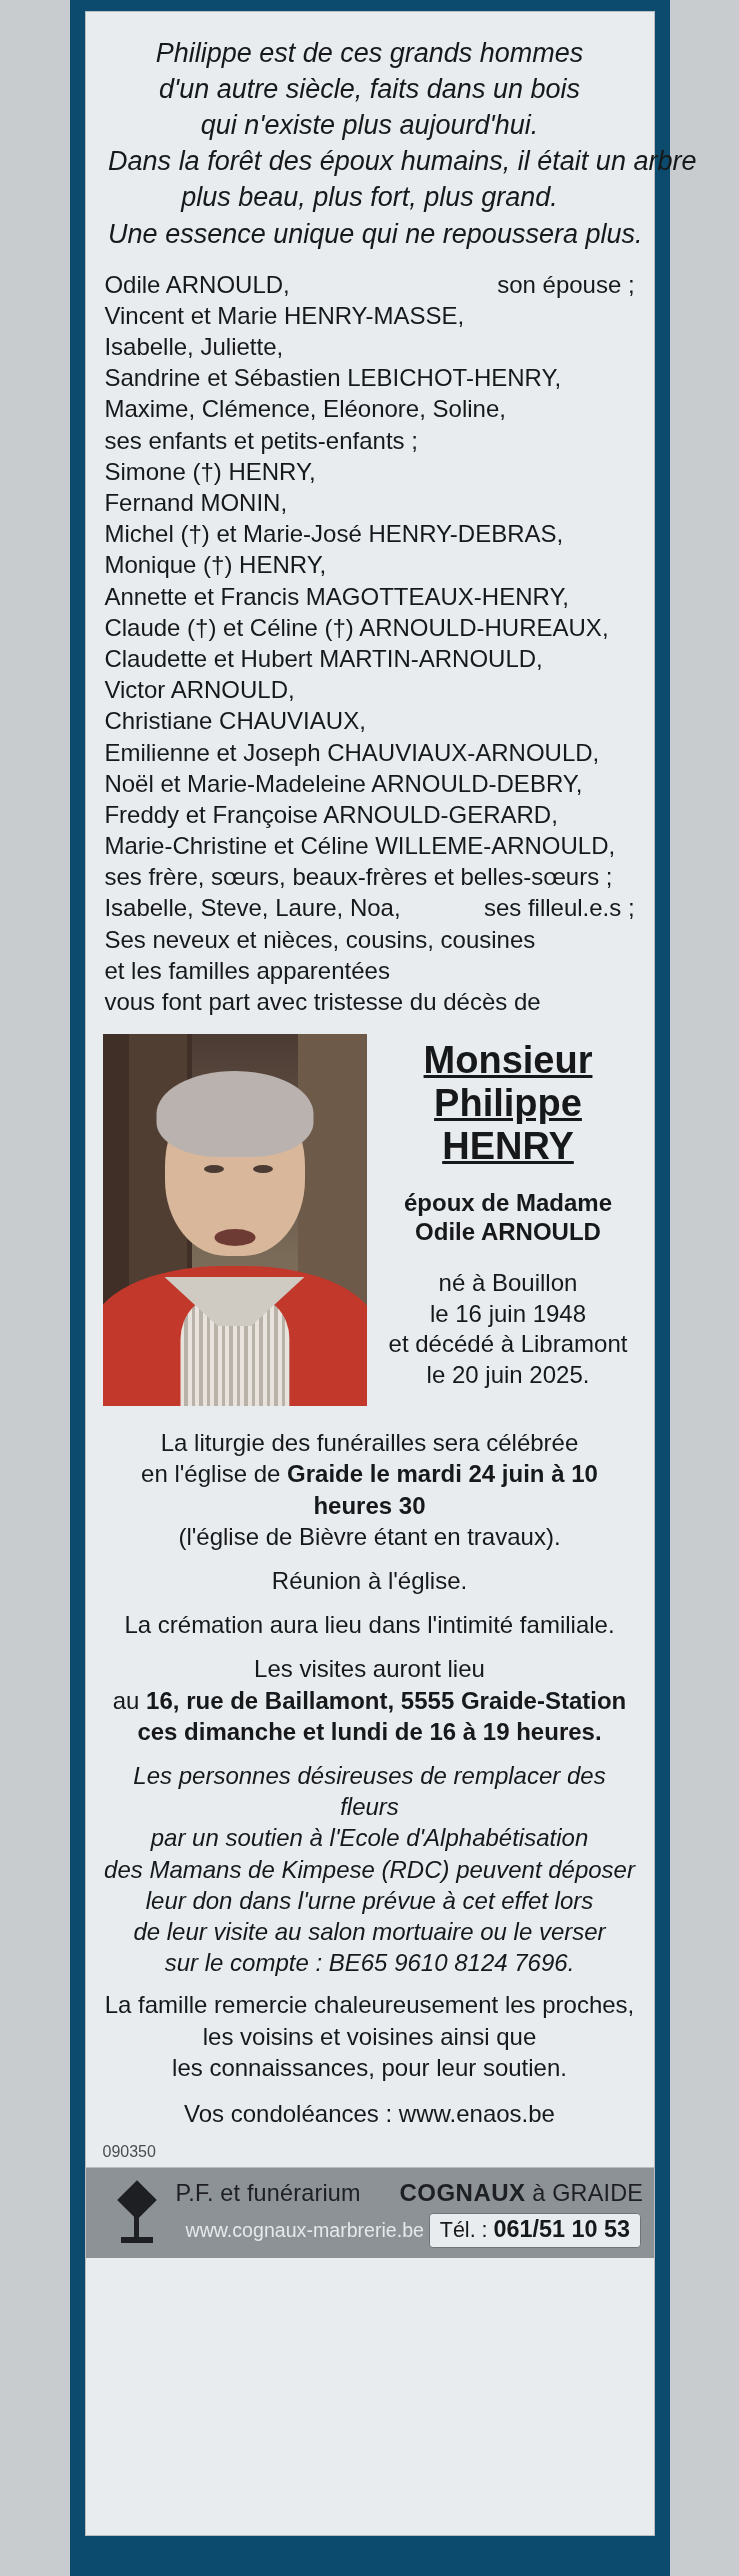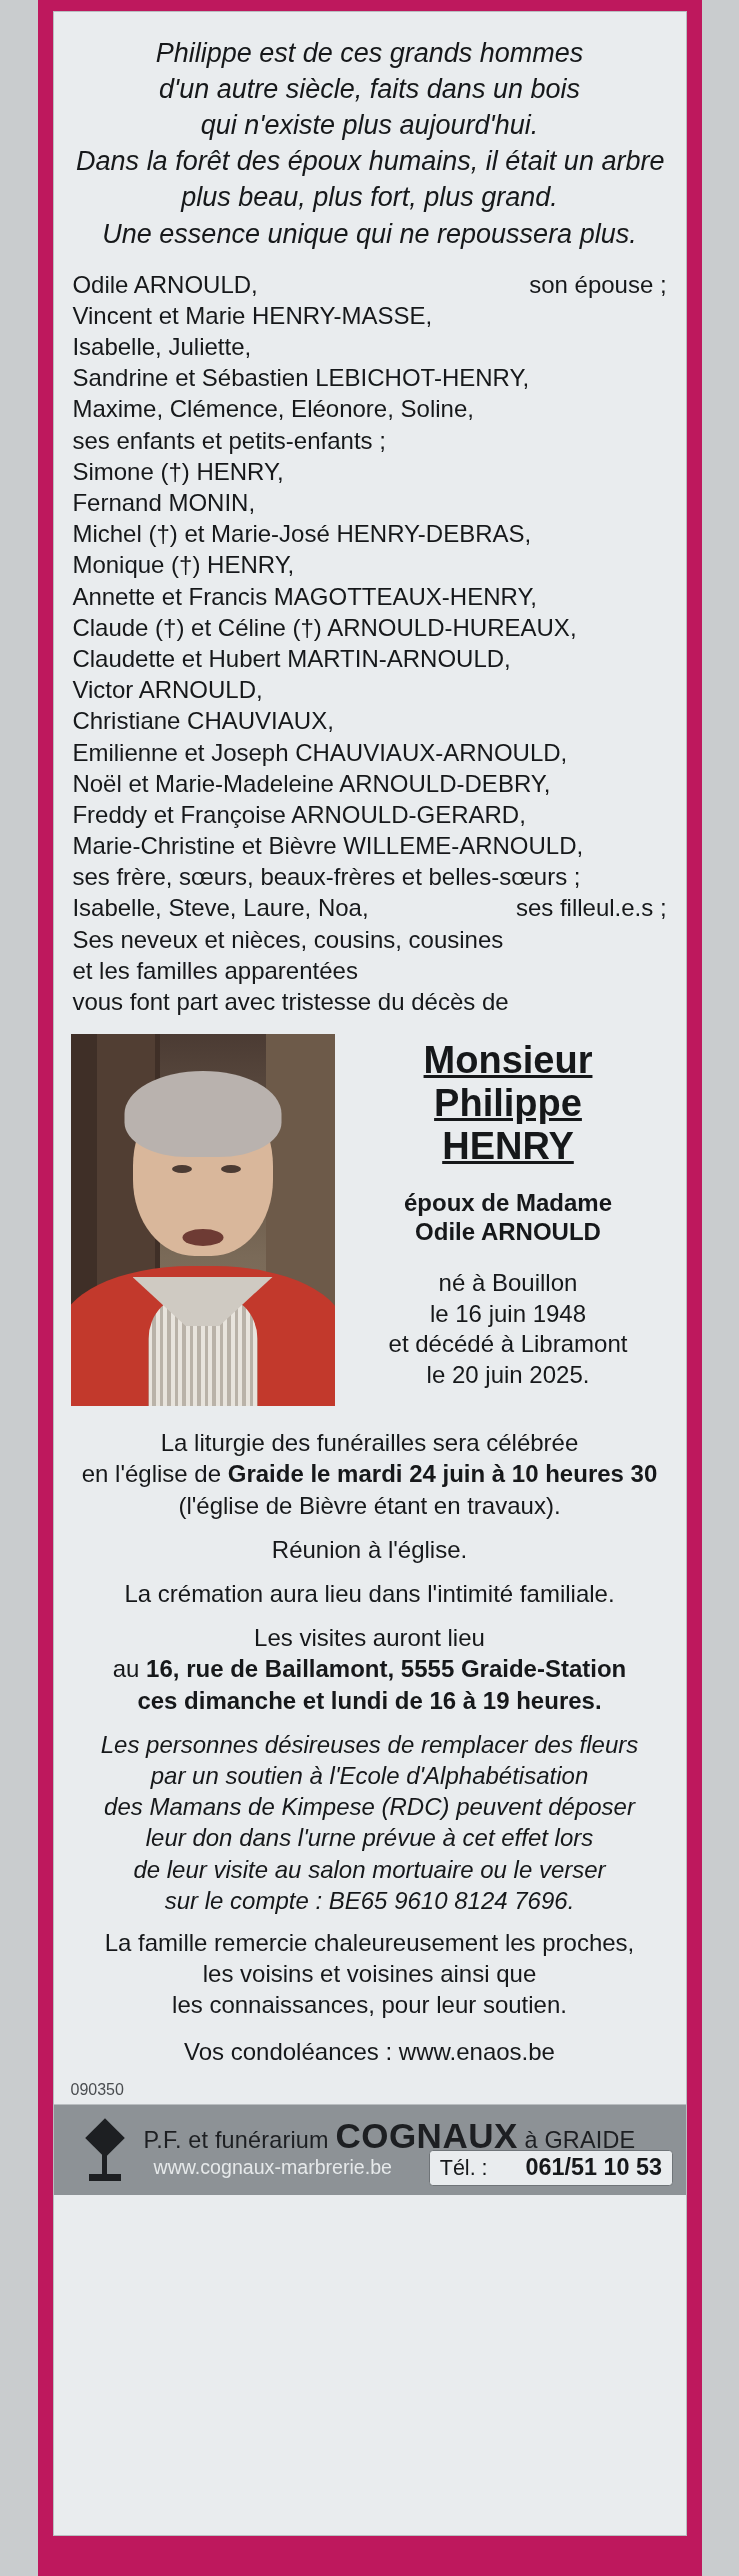--- a/index.html
+++ b/index.html
@@ -5,24 +5,24 @@
   html, body {
     margin: 0;
     padding: 0;
     background: #c9ccce;
   }
   body {
     font-family: "Liberation Sans", sans-serif;
     -webkit-font-smoothing: antialiased;
   }
   .page {
-    width: 664px;
+    width: 600px;
     min-height: 2576px;
     margin: 0 auto;
-    background: #be185d;
+    background: #0c4a6e;
     box-sizing: border-box;
     padding: 11.2px 15px 9.4px 15px;
     position: relative;
   }
   .notice {
     background: #e9ecee;
     border: 0.9px solid #b9bdc0;
     box-sizing: border-box;
     padding: 20.6px 17px 0 17px;
     min-height: 2525px;
@@ -239,44 +239,45 @@
   }
   .footer .fname {
     position: absolute;
     left: 90px;
     top: 11.2px;
     font-size: 23.4px;
     color: #1d1f22;
     letter-spacing: 0.2px;
   }
   .footer .fname .big {
-    font-size: 35px;
+    font-size: 24px;
     font-weight: bold;
     letter-spacing: 0.5px;
+    margin-left: 32px;
   }
   .footer .fsite {
     position: absolute;
     left: 100px;
     top: 51px;
     font-size: 19.6px;
     color: #e6e9ea;
   }
   .footer .ftel {
     position: absolute;
     right: 13px;
     top: 45px;
     background: #e9ecee;
     border: 0.9px solid #6f7478;
     border-radius: 3.7px;
     padding: 2.8px 9.4px 3.7px 9.4px;
     font-size: 21.5px;
     color: #16181a;
     white-space: nowrap;
   }
-  .footer .ftel .num { font-weight: bold; font-size: 23.4px; margin-left: 32px; }
+  .footer .ftel .num { font-weight: bold; font-size: 23.4px; }
 </style>
 </head>
 <body>
 
 <div class="page">
   <div class="notice">
 
     <div class="poem">
       <div>Philippe est de ces grands hommes</div>
       <div>d'un autre siècle, faits dans un bois</div>
@@ -301,21 +302,21 @@
       <div class="fl"><span>Michel (†) et Marie-José HENRY-DEBRAS,</span></div>
       <div class="fl"><span>Monique (†) HENRY,</span></div>
       <div class="fl"><span>Annette et Francis MAGOTTEAUX-HENRY,</span></div>
       <div class="fl"><span>Claude (†) et Céline (†) ARNOULD-HUREAUX,</span></div>
       <div class="fl"><span>Claudette et Hubert MARTIN-ARNOULD,</span></div>
       <div class="fl"><span>Victor ARNOULD,</span></div>
       <div class="fl ind1"><span>Christiane CHAUVIAUX,</span></div>
       <div class="fl"><span>Emilienne et Joseph CHAUVIAUX-ARNOULD,</span></div>
       <div class="fl"><span>Noël et Marie-Madeleine ARNOULD-DEBRY,</span></div>
       <div class="fl"><span>Freddy et Françoise ARNOULD-GERARD,</span></div>
-      <div class="fl"><span>Marie-Christine et Bièvre WILLEME-ARNOULD,</span></div>
+      <div class="fl"><span>Marie-Christine et Céline WILLEME-ARNOULD,</span></div>
       <div class="fl ind1"><span>ses frère, sœurs, beaux-frères et belles-sœurs ;</span></div>
       <div class="fl-row">
         <span class="lbl">Isabelle, Steve, Laure, Noa,</span>
         <span class="rgt">ses filleul.e.s ;</span>
       </div>
       <div class="fl"><span>Ses neveux et nièces, cousins, cousines</span></div>
       <div class="fl ind1"><span>et les familles apparentées</span></div>
       <div class="fl ind2"><span>vous font part avec tristesse du décès de</span></div>
     </div>
 

